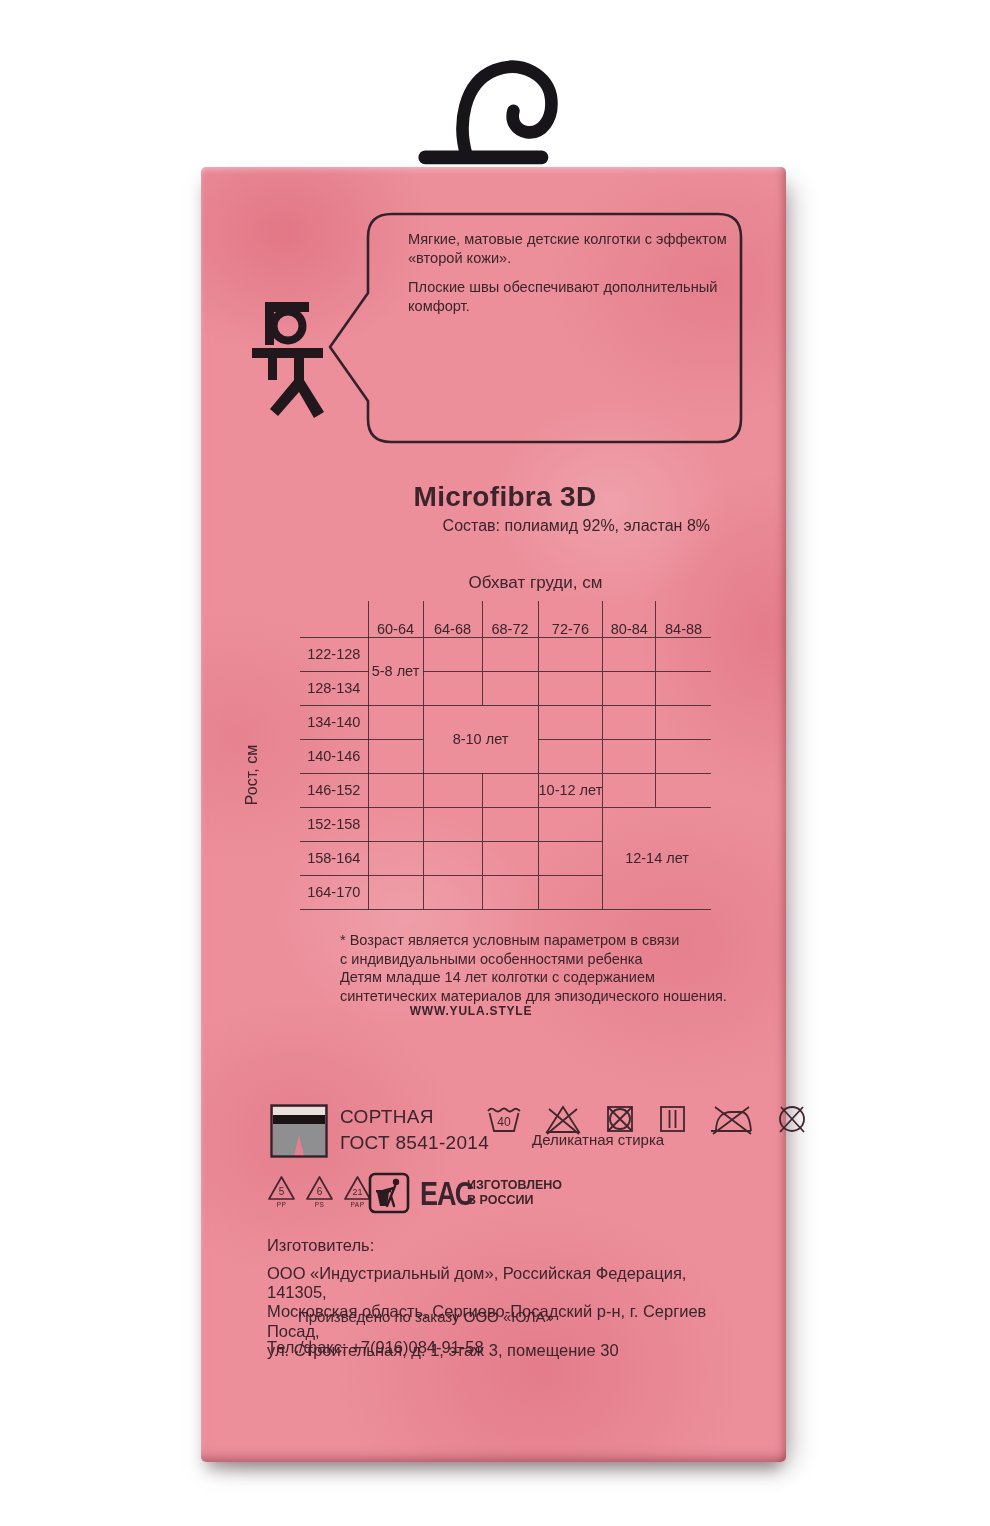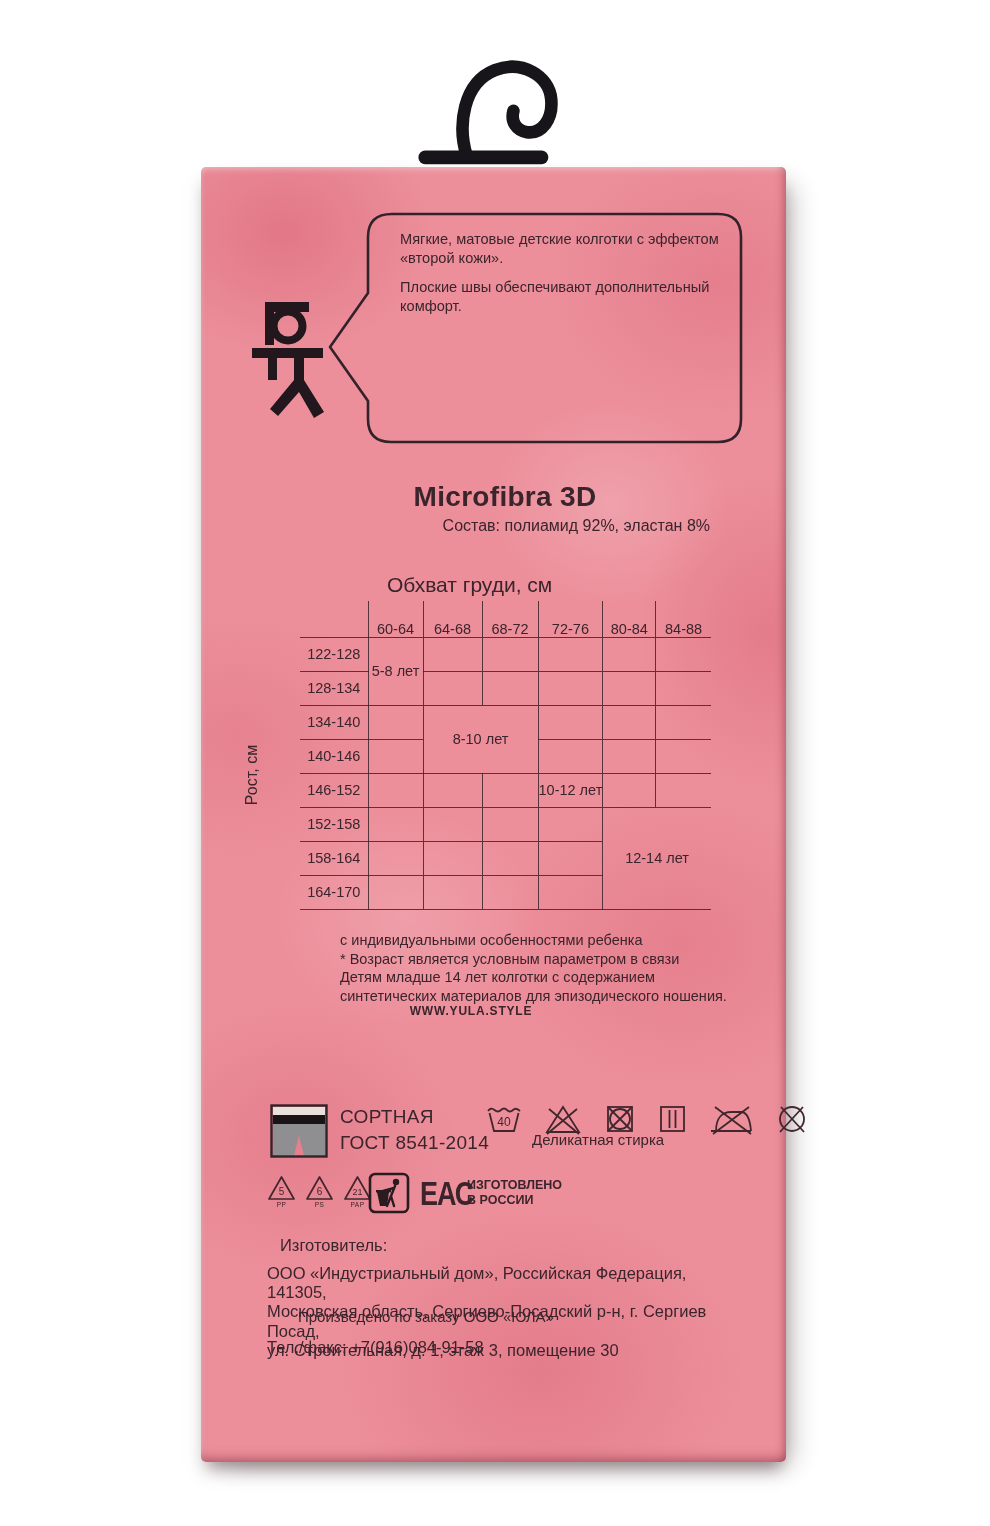--- a/index.html
+++ b/index.html
@@ -29,31 +29,31 @@
       inset 0 5px 7px -4px rgba(255,255,255,.55),
       inset 4px 0 6px -4px rgba(255,255,255,.35);
   }
 
   
   .hook{left:400px;top:44px;width:190px;height:126px;}
 
   
   .bubble-svg{left:320px;top:205px;width:430px;height:245px;}
   .bubble-text{left:393px;top:230px;width:334px;height:205px;font-size:14.6px;line-height:1.32;}
-  .bubble-text p{margin:0 0 9px 7px;}
+  .bubble-text p{margin:0 0 9px 15px;}
 
   
   .logo{left:250px;top:298px;width:80px;height:126px;}
 
   
   .title{left:330px;top:481px;width:350px;text-align:center;font-size:28px;font-weight:bold;letter-spacing:.3px;}
   .composition{left:300px;top:517px;width:410px;text-align:right;font-size:16px;}
 
   
-  .chart-title{left:387px;top:573px;width:335px;text-align:left;font-size:21px;}
+  .chart-title{left:368px;top:573px;width:335px;text-align:center;font-size:17px;}
   .rost{left:208px;top:765px;width:90px;height:20px;text-align:center;font-size:16px;
         transform:rotate(-90deg);}
   table.size{border-collapse:collapse;table-layout:fixed;}
   table.size th,table.size td{padding:0;font-weight:normal;text-align:center;
         font-size:14.5px;color:#3b242b;}
   .bl{border-left:1px solid rgba(59,36,43,.85);}
   .bb{border-bottom:1px solid rgba(59,36,43,.85);}
   .br{border-right:1px solid rgba(59,36,43,.85);}
   th.colhead{font-size:15.5px;vertical-align:bottom;padding-bottom:7px;}
   td.rowlabel{text-align:left;padding-left:8px;font-size:15px;margin-top:18px;}
@@ -72,21 +72,21 @@
   
   .recy-row{left:266px;top:1174px;display:flex;gap:7px;align-items:flex-start;}
   .recy{display:flex;flex-direction:column;align-items:center;width:31px;}
   .recy .lbl{font-size:6.5px;letter-spacing:.5px;margin-top:-1px;}
   .trash{left:368px;top:1172px;width:42px;height:42px;}
   .eac{left:420px;top:1176px;font-size:27px;font-weight:800;letter-spacing:-1px;
        transform:scaleY(1.22);transform-origin:top left;}
   .eac-text{left:467px;top:1178px;font-size:12.5px;line-height:1.18;font-weight:700;}
 
   
-  .maker-label{left:267px;top:1236px;font-size:16.5px;margin-left:13px;}
+  .maker-label{left:267px;top:1236px;font-size:16.5px;}
   .maker-addr{left:267px;top:1264px;width:480px;font-size:16.5px;line-height:19.2px;}
   .maker-phone{left:267px;top:1338px;font-size:16.5px;}
   .ordered{left:274px;top:1308px;font-size:15px;margin-left:24px;}
 
   svg text{font-family:"Liberation Sans",sans-serif;}
 </style>
 </head>
 <body>
 
 <div class="canvas">
@@ -204,22 +204,22 @@
       <td class="rowlabel br bb">164-170</td>
       <td class="bl bb"></td>
       <td class="bl bb"></td>
       <td class="bl bb"></td>
       <td class="bl bb"></td>
     </tr>
   </tbody>
     </table>
 
   <div class="abs footnote">
+    <div>* Возраст является условным параметром в связи</div>
     <div>с индивидуальными особенностями ребенка</div>
-    <div>* Возраст является условным параметром в связи</div>
     <div>Детям младше 14 лет колготки с содержанием</div>
     <div>синтетических материалов для эпизодического ношения.</div>
   </div>
   <div class="abs website">WWW.YULA.STYLE</div>
 
   <svg class="abs tights-icon" viewBox="0 0 58 54">
     <rect x="3" y="3" width="52" height="9" fill="#e8e0da"></rect>
     <rect x="3" y="11" width="52" height="9" fill="#1a1416"></rect>
     <polygon points="3,20 55,20 55,52 34,52 29,31 24,52 3,52" fill="#8f8e90"></polygon>
     <rect x="1.5" y="1.5" width="55" height="51" fill="none" stroke="#33222a" stroke-width="2.4"></rect>

